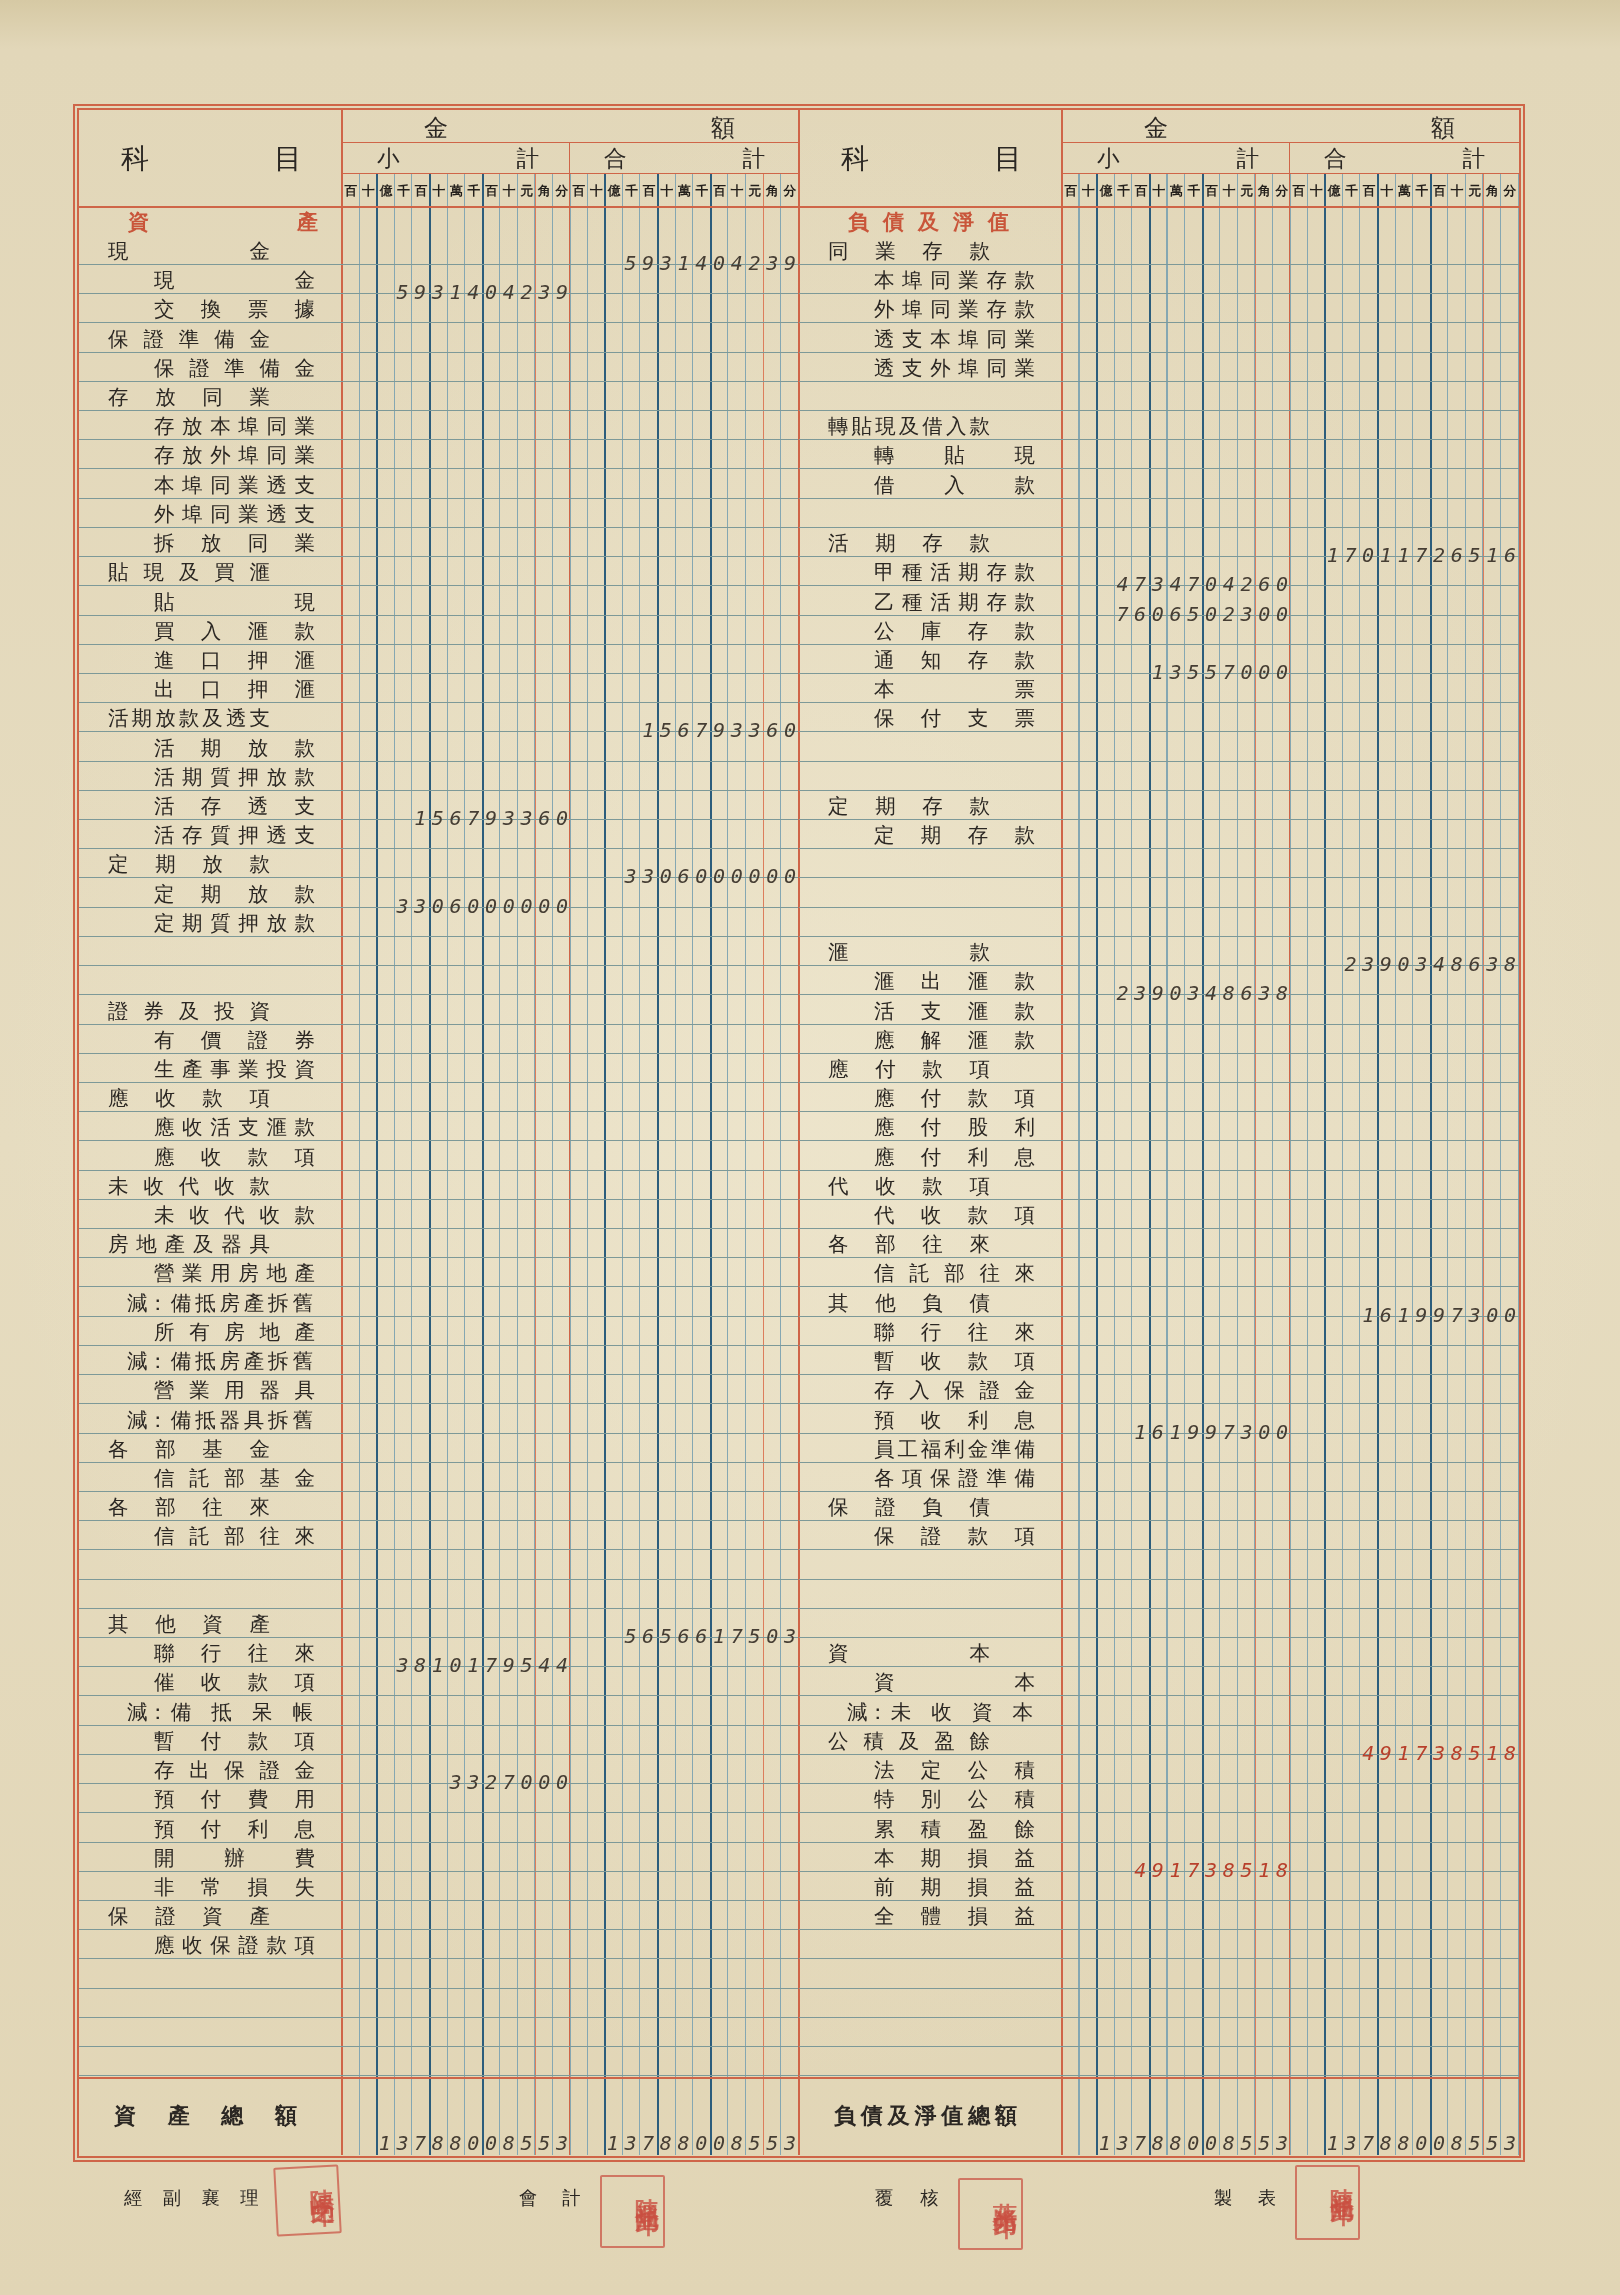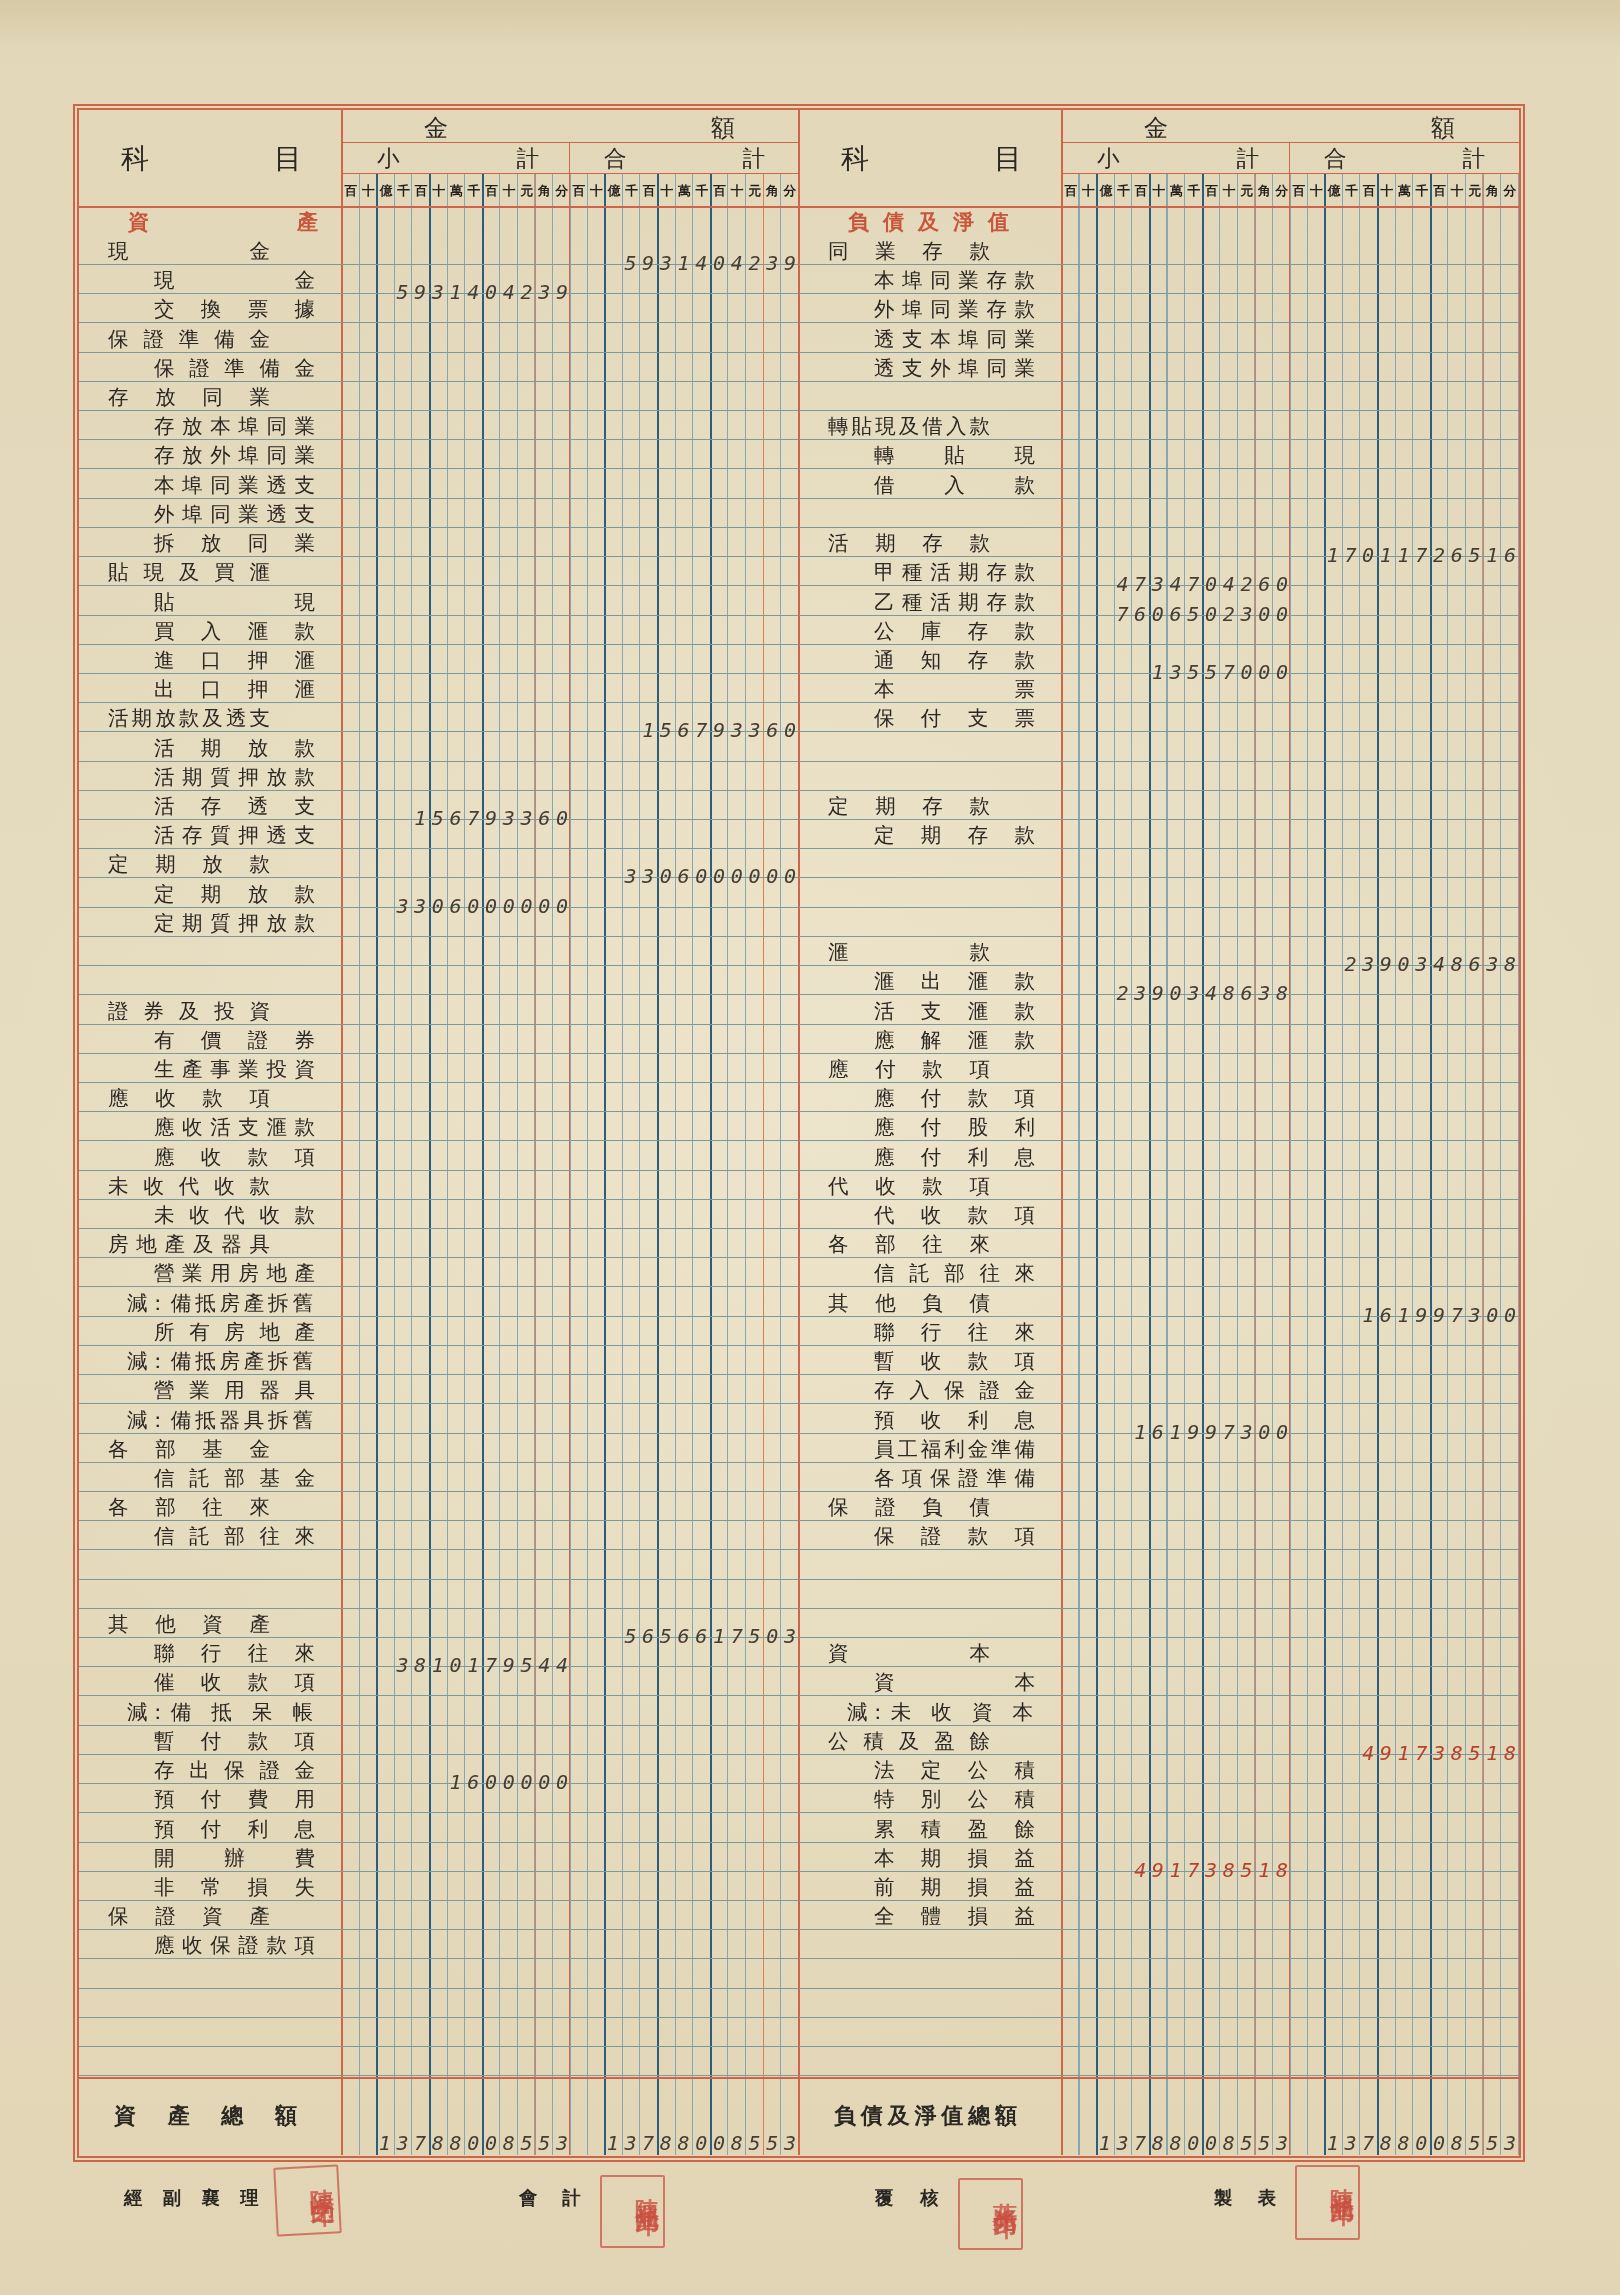--- a/index.html
+++ b/index.html
@@ -52,21 +52,21 @@
 .lv2 .jt{flex:1;width:auto;}
 .amt{position:absolute;top:0;height:100%;width:229px;}
 .amt.sub{left:263px;}
 .amt.tot{left:491px;}
 .num{position:absolute;right:-2.8px;top:calc(50% + 13.4px);transform:translateY(-50%);
   font-family:"DejaVu Sans Mono",monospace;font-style:italic;font-size:20px;letter-spacing:5.7px;
   color:#463e34;white-space:nowrap;line-height:1;}
 .totals{position:absolute;left:0;top:1967px;width:720px;height:78px;border-top:2.1px solid #cf6548;}
 .tlabel{position:absolute;left:35px;width:183px;top:22px;height:30px;display:flex;align-items:center;font-size:22px;font-weight:bold;}
 .totals .num{top:64px;}
-.role{position:absolute;top:2185px;font-size:18.3px;font-weight:bold;color:#2a2622;white-space:nowrap;text-align:center;}
+.role{position:absolute;top:2185px;font-size:18.3px;font-weight:normal;color:#2a2622;white-space:nowrap;text-align:center;}
 .r0{left:124px;letter-spacing:20.5px;}
 .r1{left:519px;letter-spacing:25px;}
 .r2{left:875px;letter-spacing:27px;}
 .r3{left:1214px;letter-spacing:25.4px;}
 .seal{position:absolute;writing-mode:vertical-rl;font-size:24px;line-height:28px;height:69px;width:65px;padding:2.8px 2.1px;
   border:2.1px solid rgba(201,78,64,.7);color:rgba(201,78,64,.78);font-weight:bold;border-radius:2.1px;letter-spacing:4.2px;overflow:hidden;}
 .k0{left:275px;top:2166px;transform:rotate(-3deg);}
 .k1{left:600px;top:2175px;height:73px;}
 .k2{left:958px;top:2178px;height:72px;}
 .k3{left:1295px;top:2165px;height:75px;}
@@ -812,21 +812,21 @@
             <div class="lbl lv1">
               <span class="jt">
                 <span>存</span>
                 <span>出</span>
                 <span>保</span>
                 <span>證</span>
                 <span>金</span>
               </span>
             </div>
             <div class="amt sub">
-              <span class="num">1600000</span>
+              <span class="num">3327000</span>
             </div>
             <div class="amt tot"></div>
           </div>
           <div class="row" style="top: 1548px;">
             <div class="lbl lv1">
               <span class="jt">
                 <span>預</span>
                 <span>付</span>
                 <span>費</span>
                 <span>用</span>

